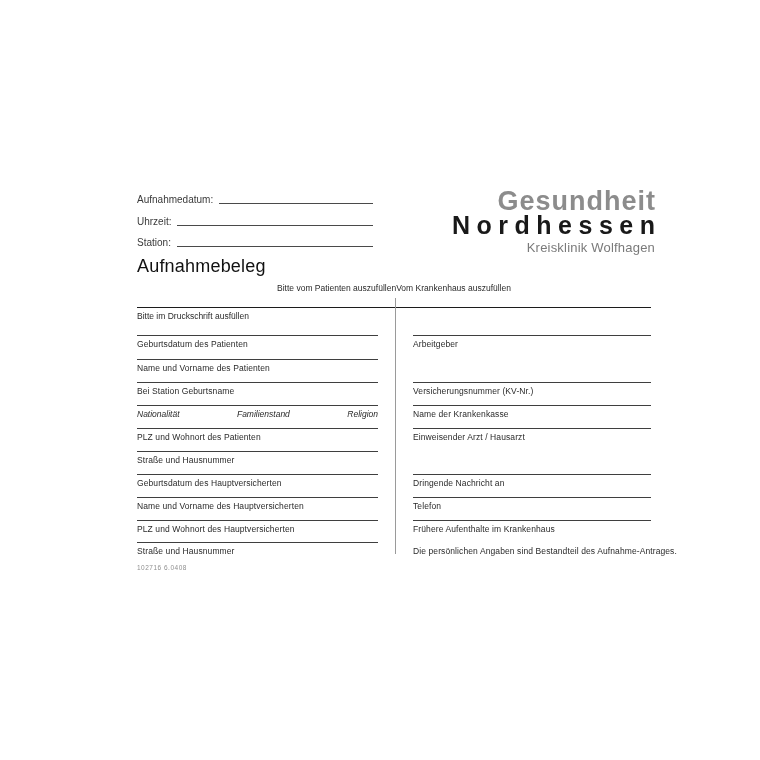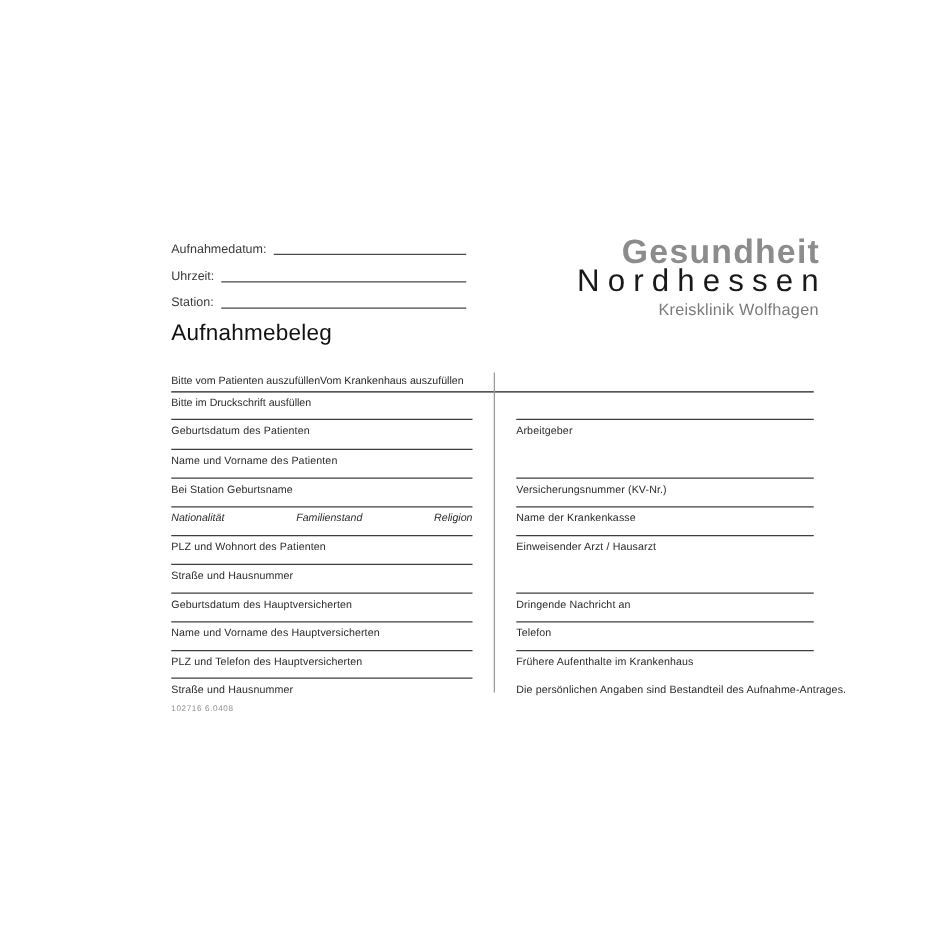--- a/index.html
+++ b/index.html
@@ -50,21 +50,21 @@
   }
   .logo .brand-top {
     font-size: 27px;
     font-weight: bold;
     color: #8c8c8c;
     letter-spacing: 1px;
     margin-right: -1px;
   }
   .logo .brand-bottom {
     font-size: 25px;
-    font-weight: 400;
+    font-weight: 700;
     color: #191919;
     letter-spacing: 6.5px;
     margin-right: -6.5px;
     margin-top: -2px;
   }
   .logo .clinic {
     font-size: 13px;
     color: #7a7a7a;
     letter-spacing: 0.2px;
     margin-top: 3px;
@@ -83,26 +83,25 @@
 
   
   .section-header {
     position: absolute;
     left: 137px;
     top: 283px;
     width: 514px;
   }
   .section-header .notes-row {
     display: flex;
-    justify-content: flex-start;
-    font-size: 8.5px;
-    color: #2a2a2a;
-    padding-bottom: 4px;
+    justify-content: center;
+    font-size: 8.5px;
+    color: #2a2a2a;
+    padding-bottom: 14px;
     border-bottom: 1px solid #1c1c1c;
-    margin-top: 16px;
   }
   .section-header .instruction {
     font-size: 8.5px;
     color: #2a2a2a;
     margin-top: 3px;
   }
 
   
   .form-area {
     position: absolute;
@@ -229,21 +228,21 @@
       <div class="field" style="top:177px">
         <div class="rule"></div>
         <div class="caption">Geburtsdatum des Hauptversicherten</div>
       </div>
       <div class="field" style="top:200px">
         <div class="rule"></div>
         <div class="caption">Name und Vorname des Hauptversicherten</div>
       </div>
       <div class="field" style="top:223px">
         <div class="rule"></div>
-        <div class="caption">PLZ und Telefon des Hauptversicherten</div>
+        <div class="caption">PLZ und Wohnort des Hauptversicherten</div>
       </div>
       <div class="field" style="top:245px">
         <div class="rule"></div>
         <div class="caption">Straße und Hausnummer</div>
       </div>
     </div>
 
     <div class="col-right">
       <div class="field" style="top:38px">
         <div class="rule"></div>

